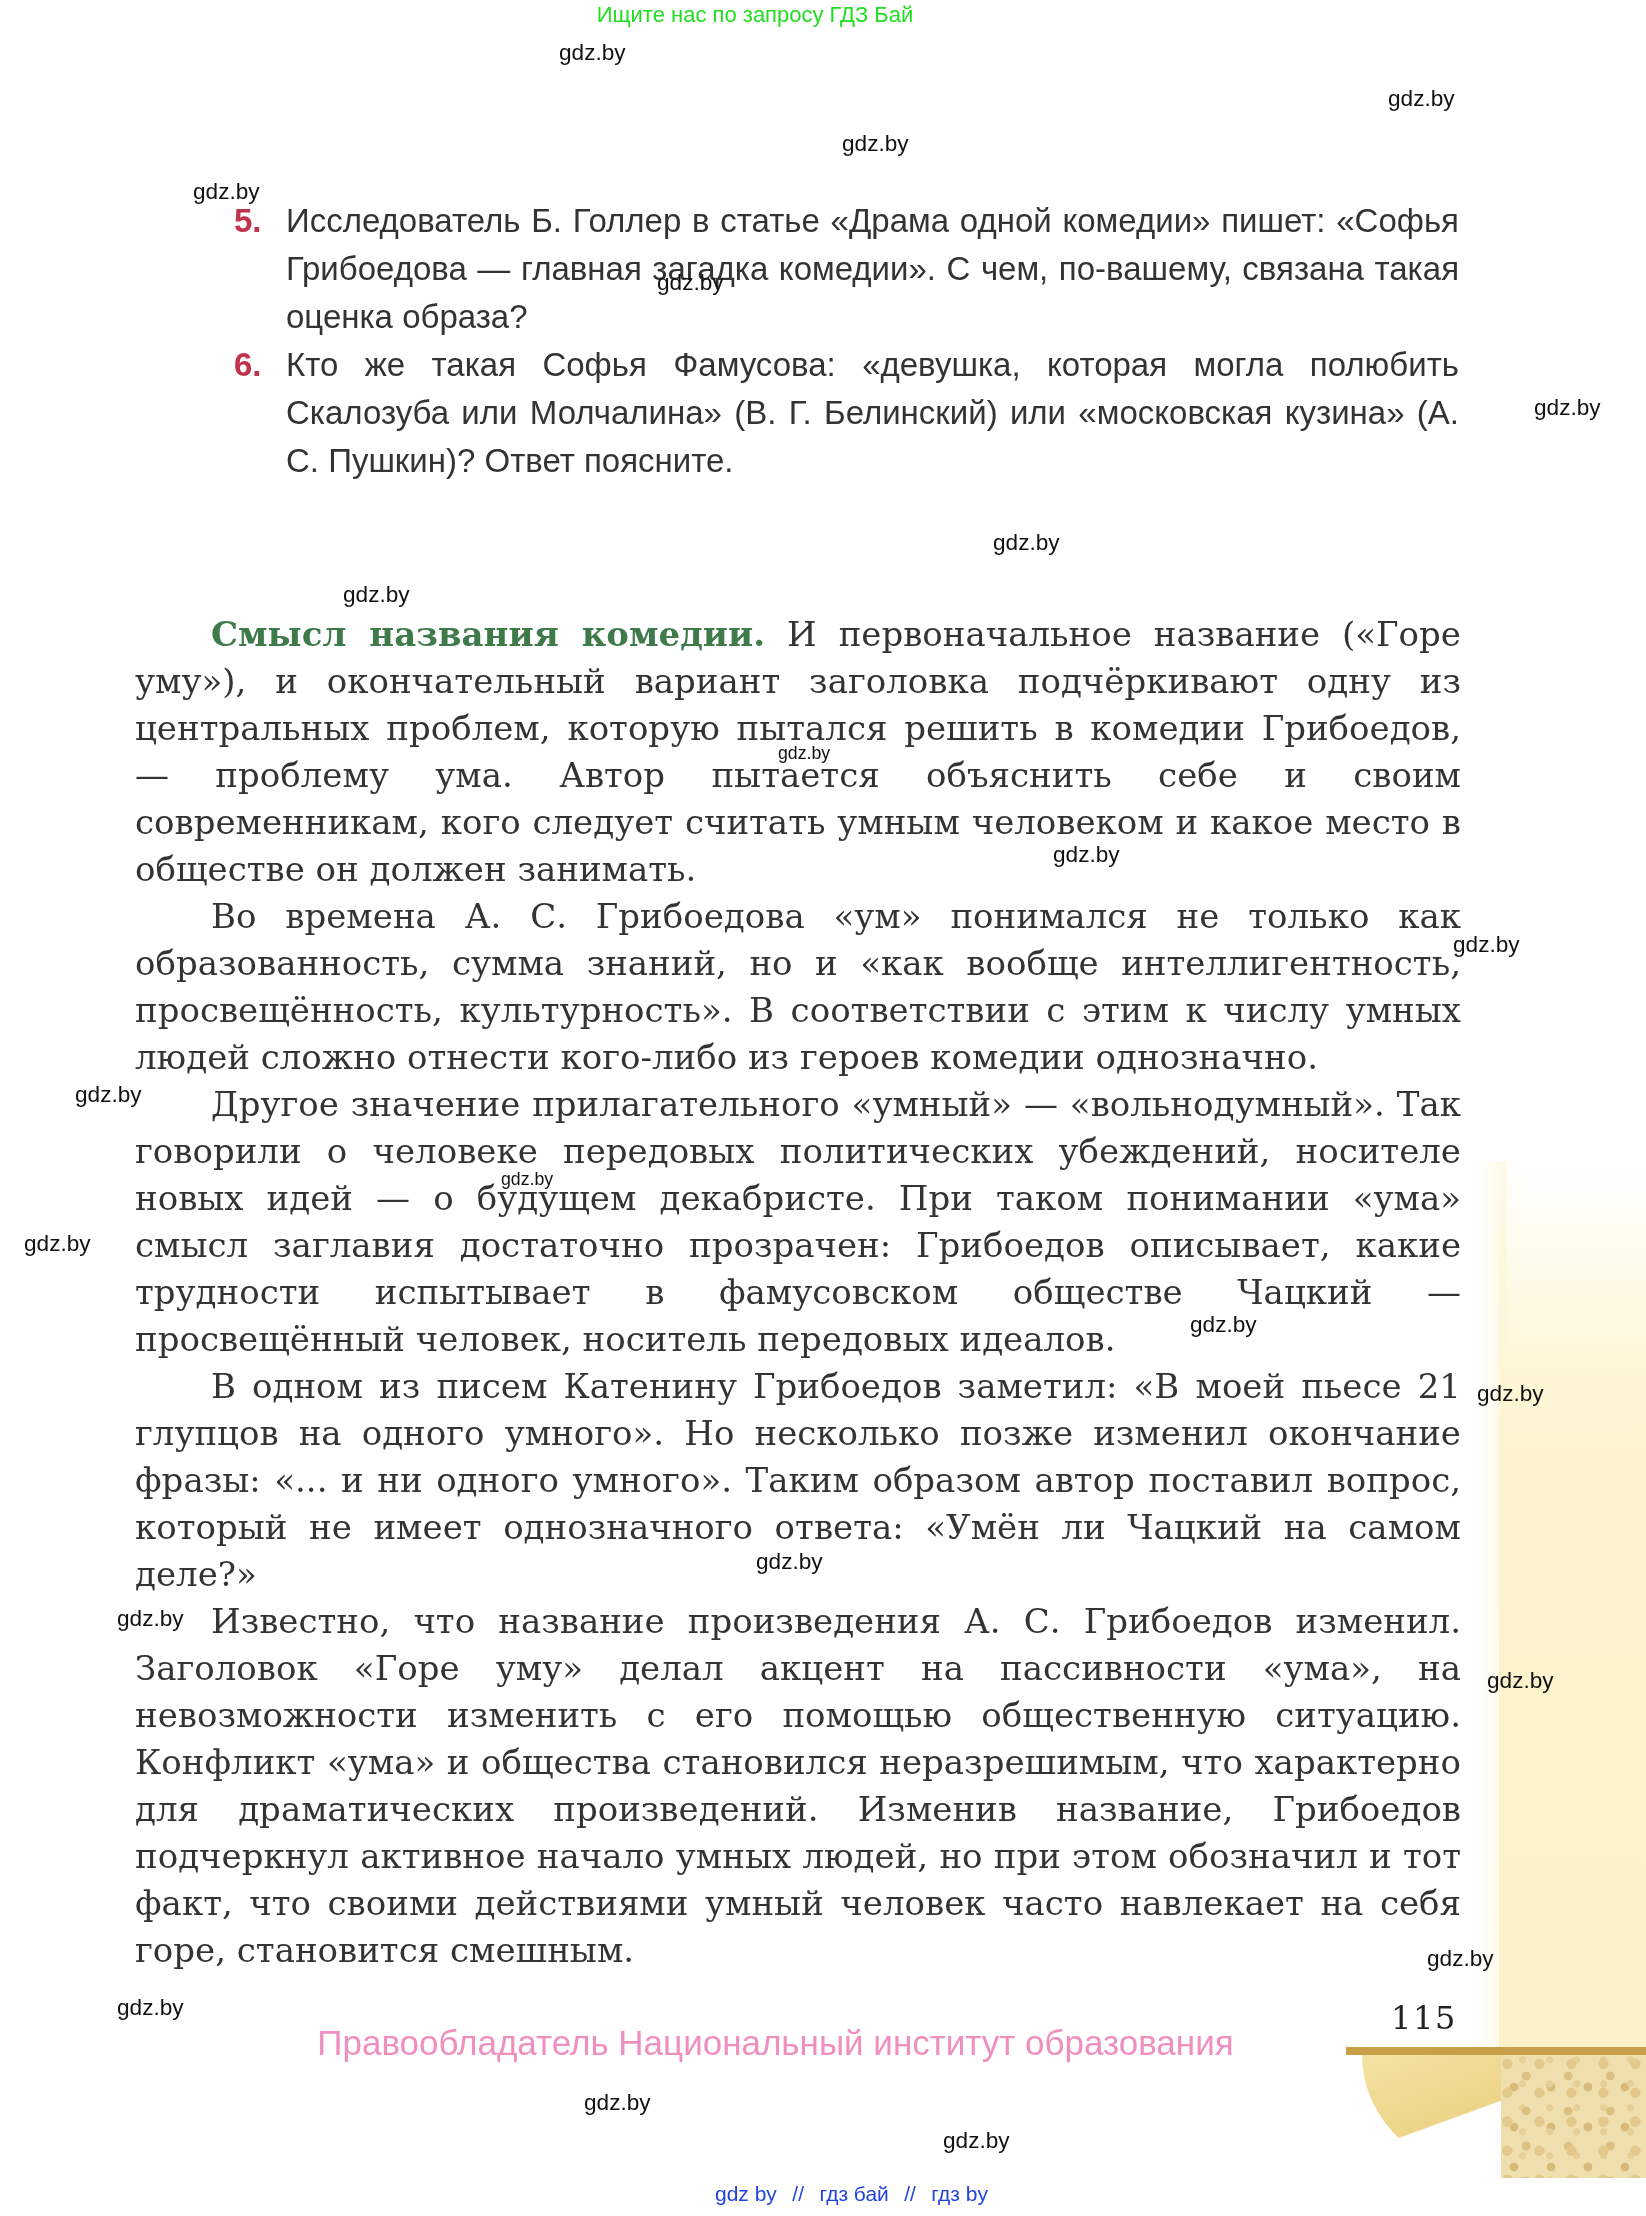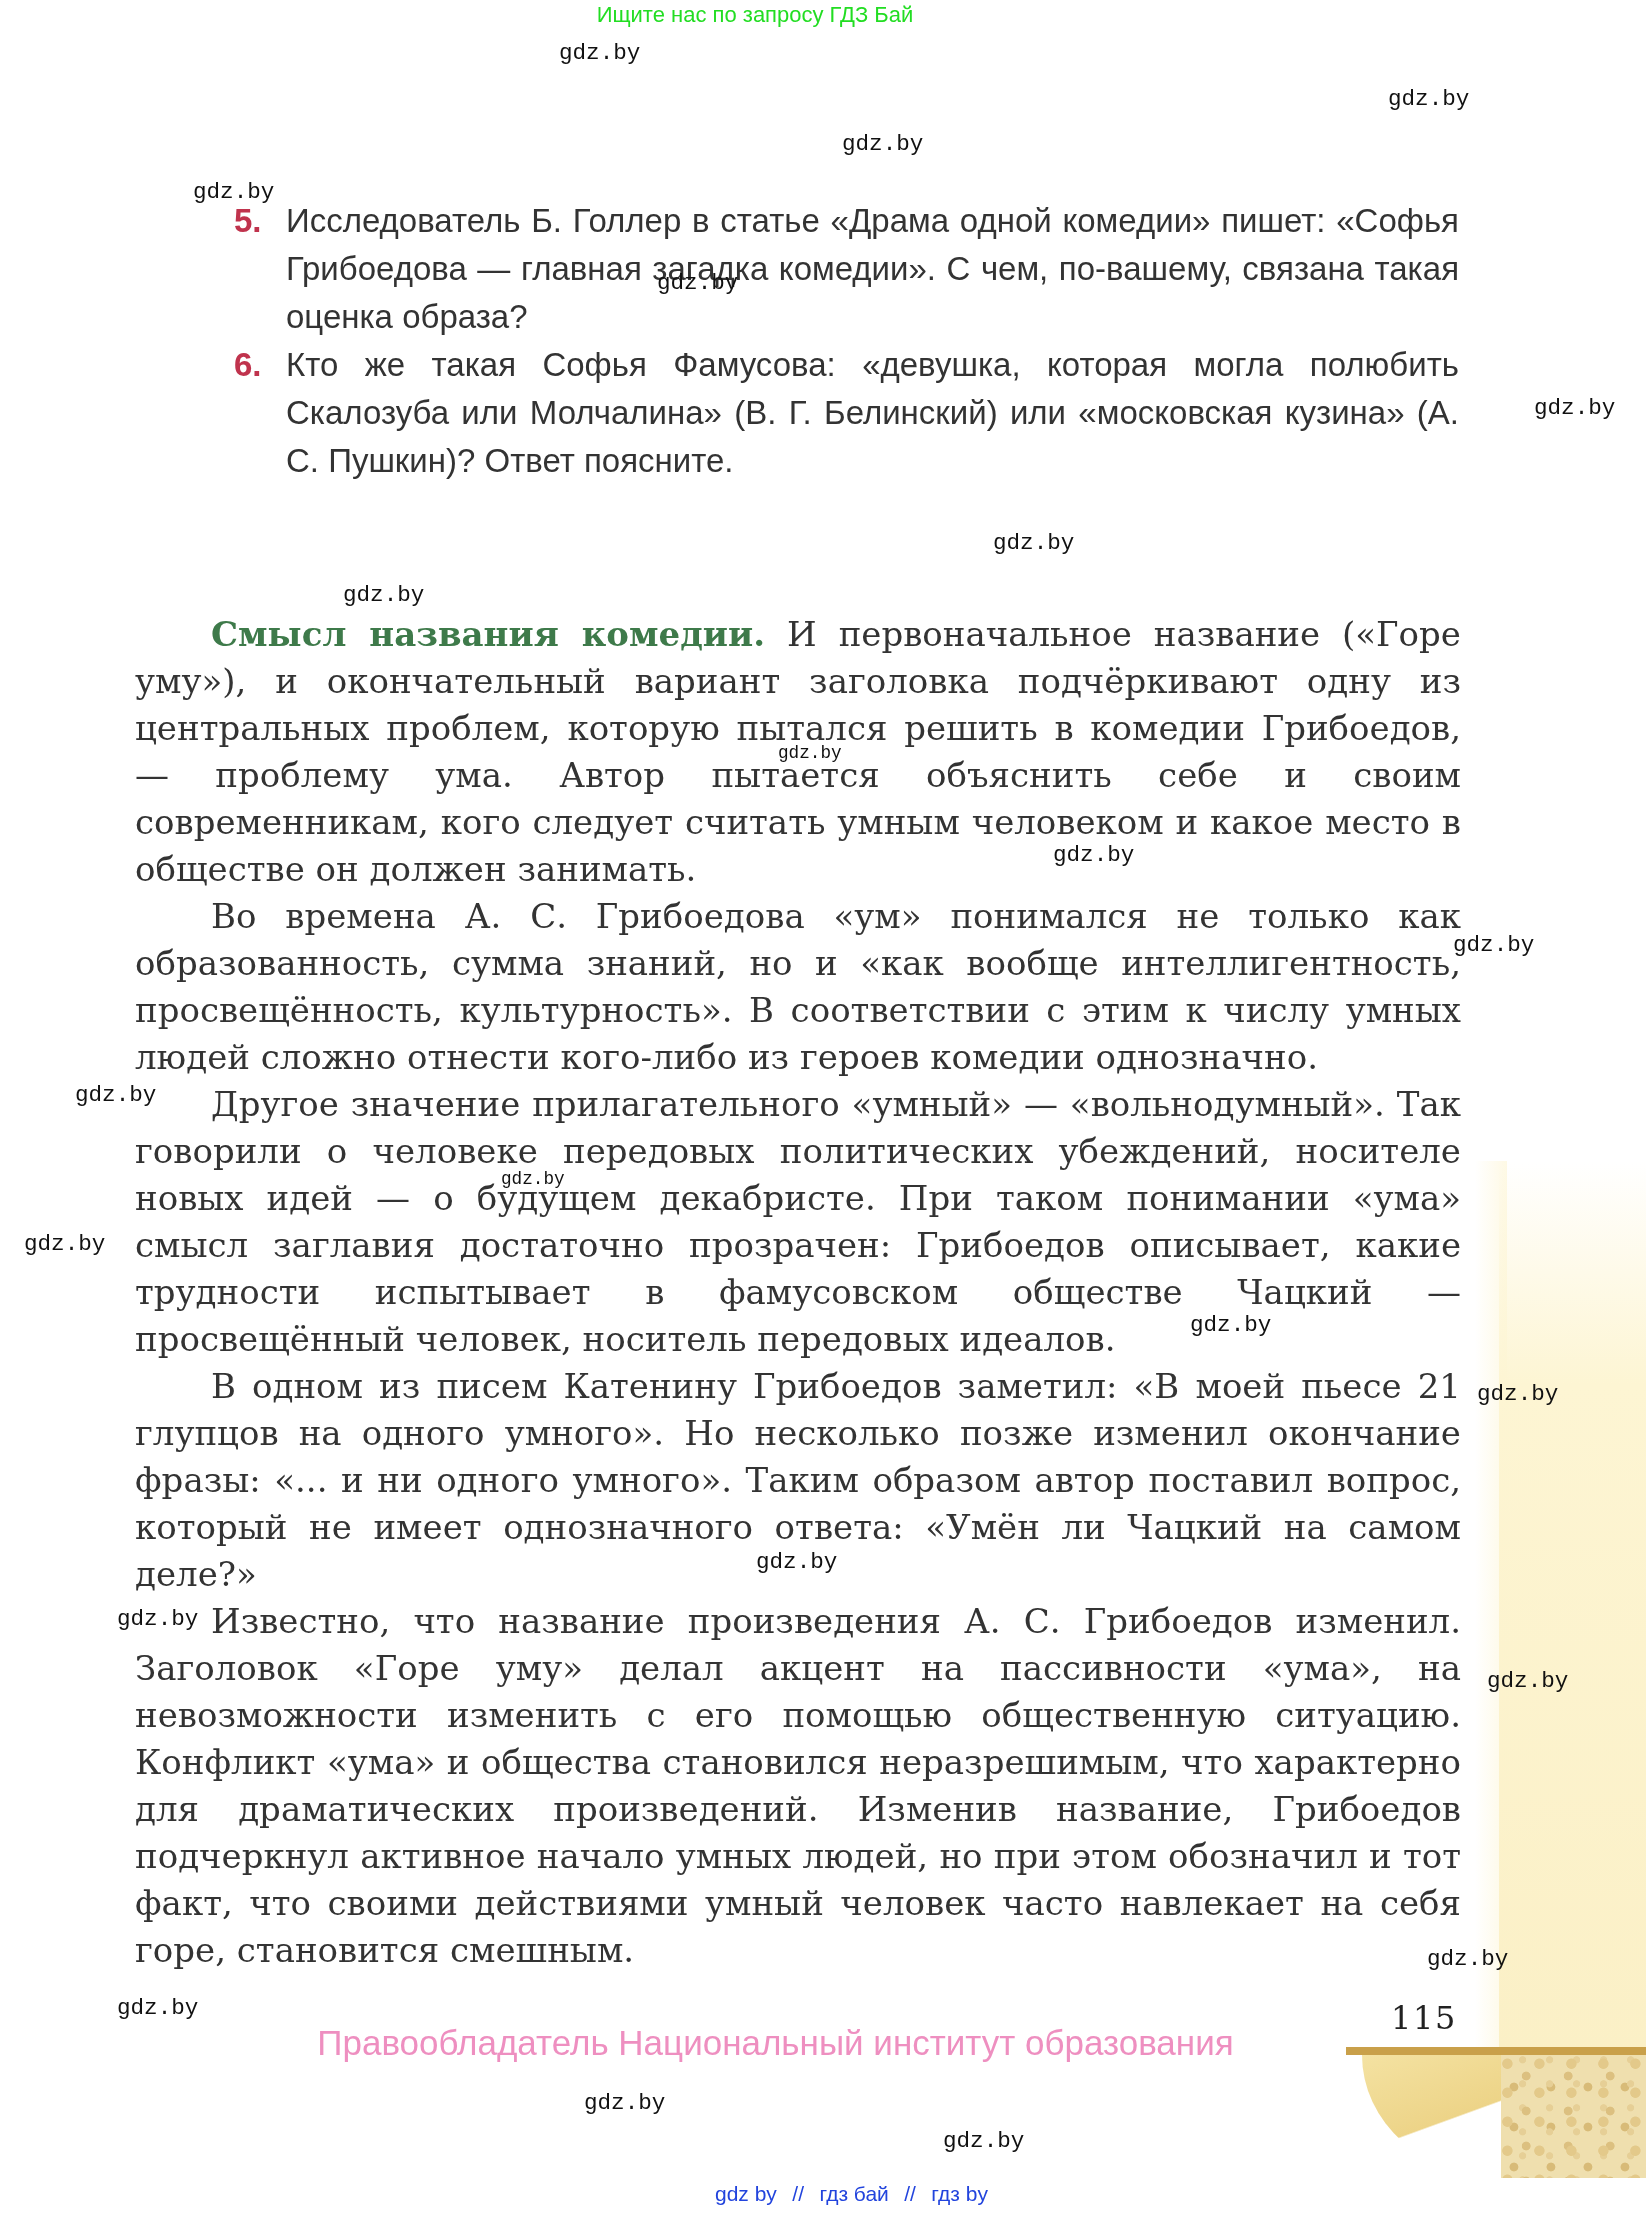--- a/index.html
+++ b/index.html
@@ -31,21 +31,21 @@
       #efdfae;
     background-size: 32px 29px, 42px 35px, 27px 24px, 37px 40px, auto;
   }
   .deco-curl {
     position: absolute; left: 1362px; top: 2055px; width: 139px; height: 123px;
     background: linear-gradient(160deg, #f4e2a2 0%, #edd488 55%, rgba(255,255,255,0) 56%);
     border-bottom-left-radius: 100% 100%;
   }
 
   .wm {
-    position: absolute; font-family: Liberation Mono, monospace;
+    position: absolute; font-family: Liberation Sans, sans-serif;
     font-size: 22.6px; color: #111111; white-space: nowrap;
   }
   .top-link {
     position: absolute; left: 0; width: 1510px; top: 1.6px; text-align: center;
     font-family: "Liberation Sans", sans-serif; font-size: 22px; color: #22dd22;
   }
 
   
   .questions {
     position: absolute; left: 234px; top: 197px; width: 1225px;

